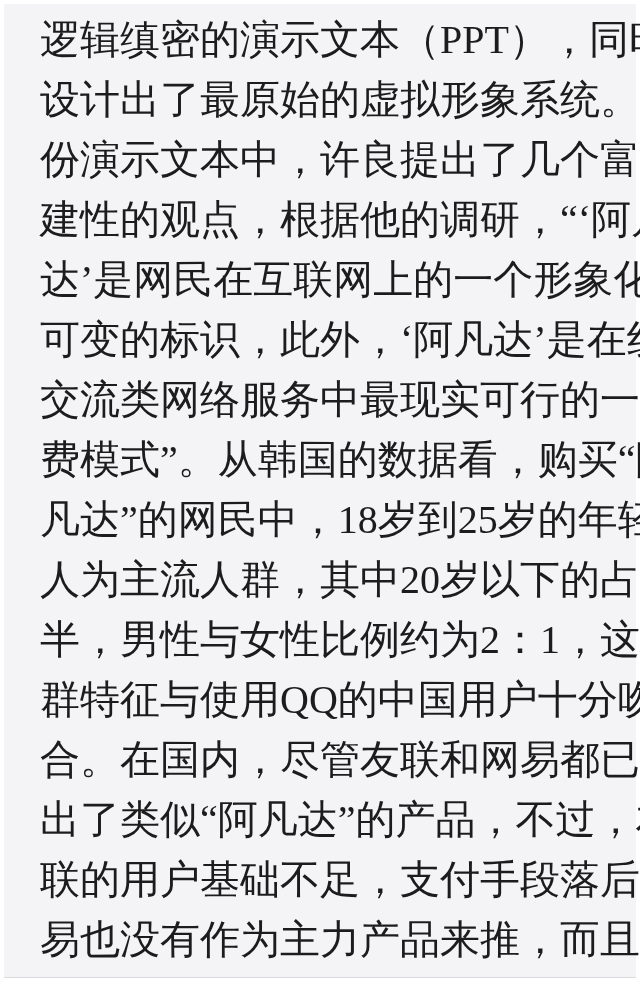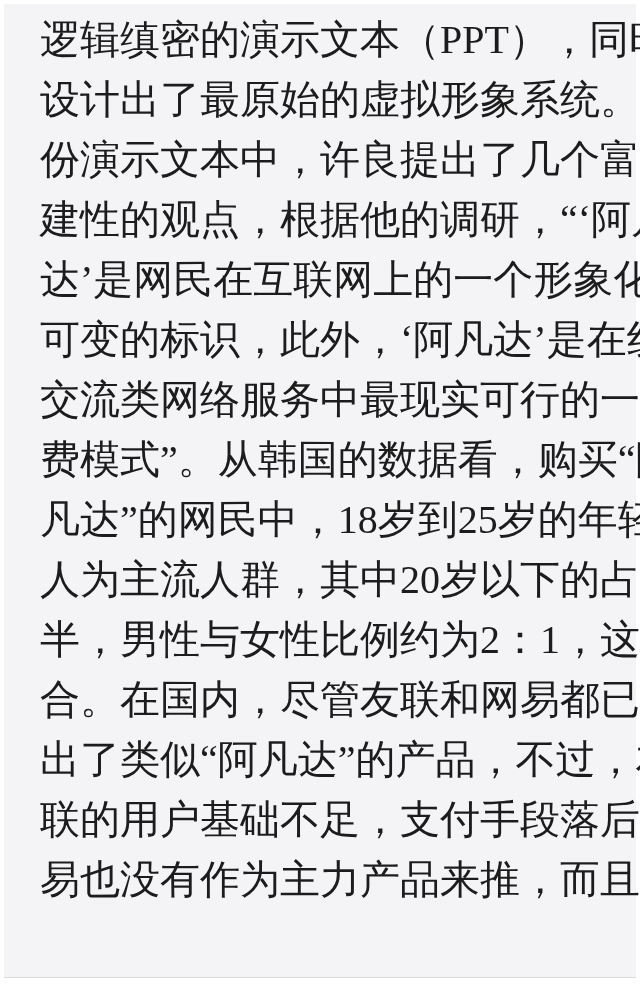--- a/index.html
+++ b/index.html
@@ -47,18 +47,19 @@
     <div class="text-line">设计出了最原始的虚拟形象系统。在这</div>
     <div class="text-line">份演示文本中，许良提出了几个富有创</div>
     <div class="text-line">建性的观点，根据他的调研，“‘阿凡</div>
     <div class="text-line">达’是网民在互联网上的一个形象化的</div>
     <div class="text-line">可变的标识，此外，‘阿凡达’是在线</div>
     <div class="text-line">交流类网络服务中最现实可行的一种收</div>
     <div class="text-line">费模式”。从韩国的数据看，购买“阿</div>
     <div class="text-line">凡达”的网民中，18岁到25岁的年轻</div>
     <div class="text-line">人为主流人群，其中20岁以下的占到一</div>
     <div class="text-line">半，男性与女性比例约为2：1，这一人</div>
+    <div class="text-line">群特征与使用QQ的中国用户十分吻</div>
     <div class="text-line">合。在国内，尽管友联和网易都已经推</div>
     <div class="text-line">出了类似“阿凡达”的产品，不过，友</div>
     <div class="text-line">联的用户基础不足，支付手段落后，网</div>
     <div class="text-line">易也没有作为主力产品来推，而且，根</div>
   </div>
 </div>
 
 </body></html>

